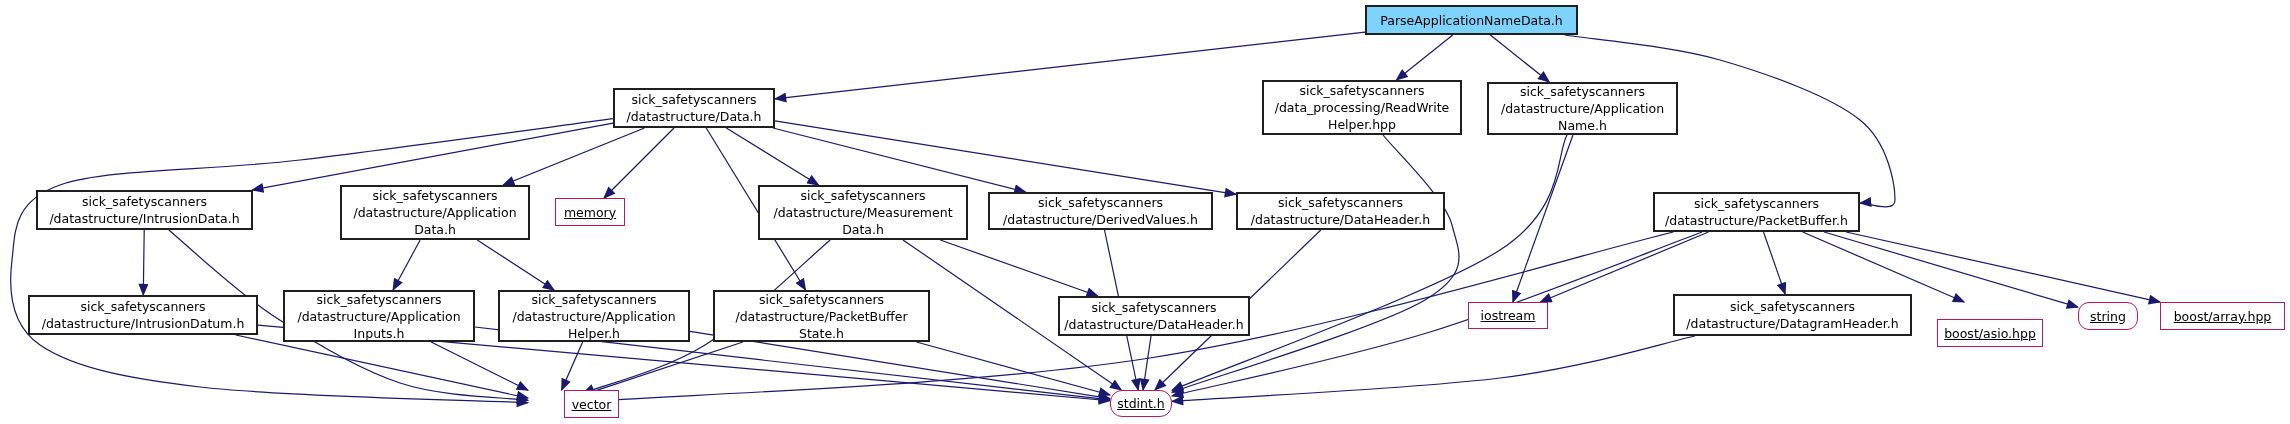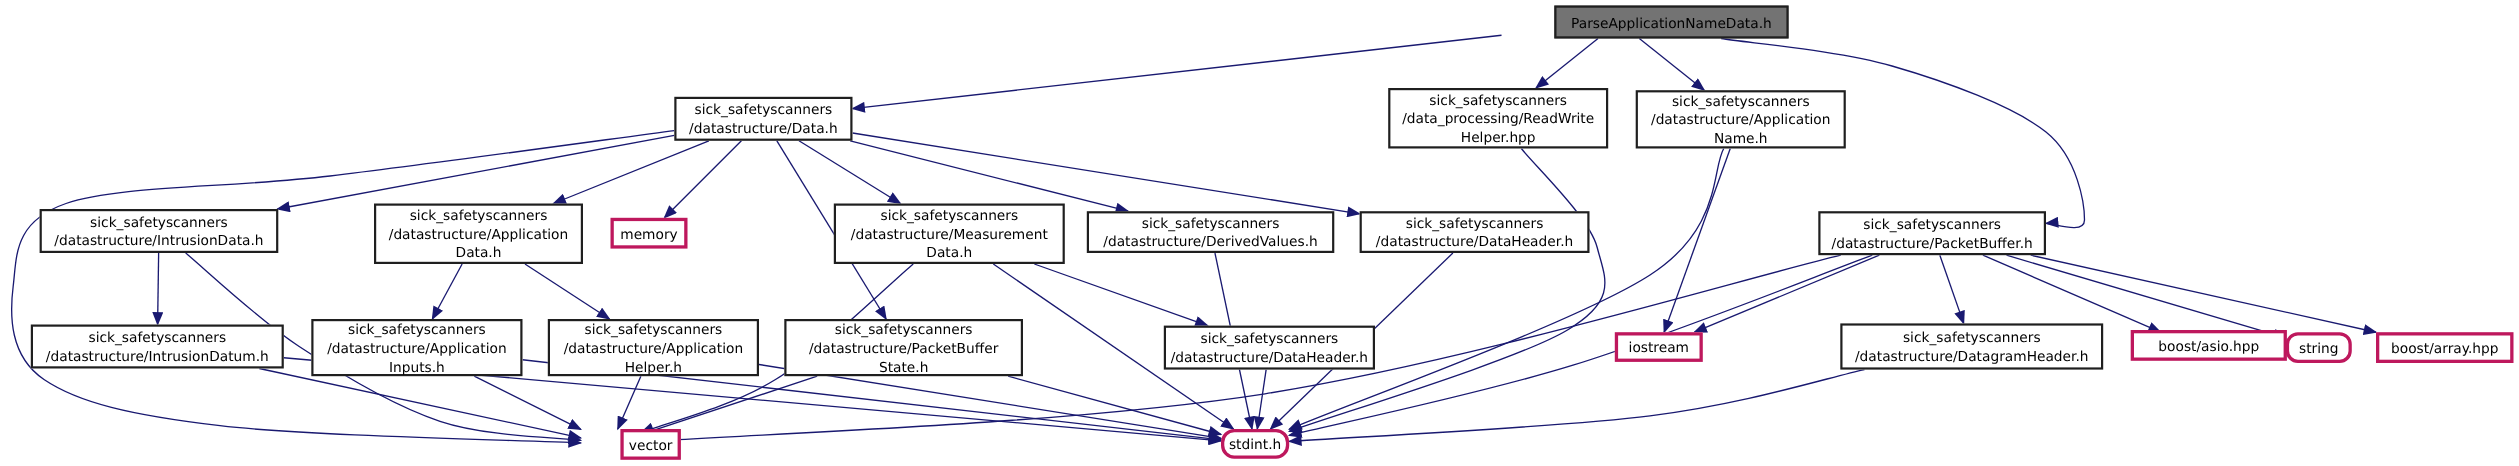--- a/index.html
+++ b/index.html
@@ -3,22 +3,22 @@
 <meta charset="utf-8">
 <title>ParseApplicationNameData.h include graph</title>
 <style>
   html,body{margin:0;padding:0;background:#ffffff;}
   #graph{position:relative;width:2290px;height:424px;background:#ffffff;overflow:hidden;
          font-family:"DejaVu Sans","Liberation Sans",sans-serif;}
   #edges{position:absolute;left:0;top:0;}
   .node{position:absolute;box-sizing:border-box;background:#ffffff;border:2px solid #1f1f1f;
         display:flex;flex-direction:column;justify-content:center;align-items:center;
         font-size:12.5px;line-height:17px;color:#000;text-align:center;white-space:nowrap;z-index:2;}
-  .node.root{background:#737373;margin-left:48px;}
-  .node.external{border:3px solid #be185d;}
+  .node.root{background:#7dd3fc;}
+  .node.external{border:1px solid #be185d;text-decoration:underline;}
   .nl{pointer-events:none;}
   path.edge{fill:none;stroke:#191970;stroke-width:1.2px;}
 </style>
 </head>
 <body>
 
 <div id="graph">
   <svg id="edges" width="2290" height="424" viewBox="0 0 2290 424">
     <defs>
       <marker id="arrow" viewBox="0 0 10 8" refX="9" refY="4" markerWidth="13" markerHeight="10" markerUnits="userSpaceOnUse" orient="auto">
@@ -136,21 +136,21 @@
       <div class="nl">sick_safetyscanners</div>
       <div class="nl">/datastructure/DataHeader.h</div>
     </div>
     <div class="node external" style="left: 1468px; top: 302px; width: 80px; height: 27px;">
       <div class="nl">iostream</div>
     </div>
     <div class="node internal" style="left: 1673px; top: 294px; width: 239px; height: 42px;">
       <div class="nl">sick_safetyscanners</div>
       <div class="nl">/datastructure/DatagramHeader.h</div>
     </div>
-    <div class="node external" style="left: 1937px; top: 300px; width: 142px; height: 28px;">
+    <div class="node external" style="left: 1937px; top: 319px; width: 106px; height: 28px;">
       <div class="nl">boost/asio.hpp</div>
     </div>
     <div class="node external" style="left: 2078px; top: 302px; width: 60px; height: 28px; border-radius: 11px;">
       <div class="nl">string</div>
     </div>
     <div class="node external" style="left: 2160px; top: 302px; width: 125px; height: 28px;">
       <div class="nl">boost/array.hpp</div>
     </div>
     <div class="node external" style="left: 528px; top: 390px; width: 55px; height: 28px; margin-left: 36px;">
       <div class="nl">vector</div>

